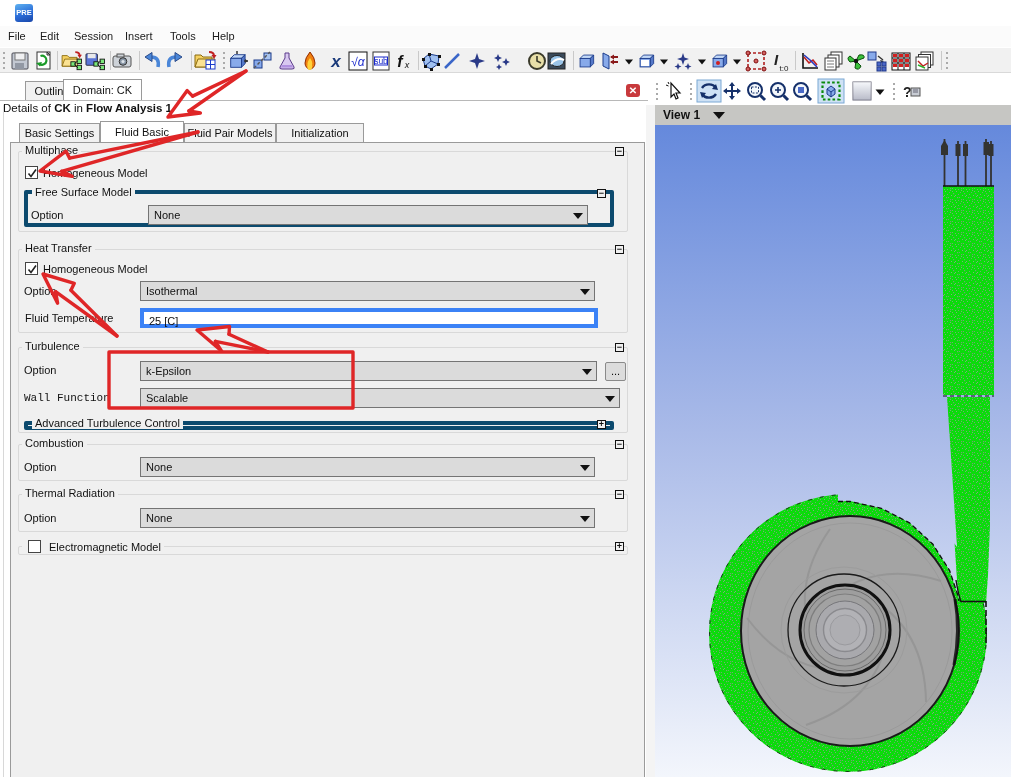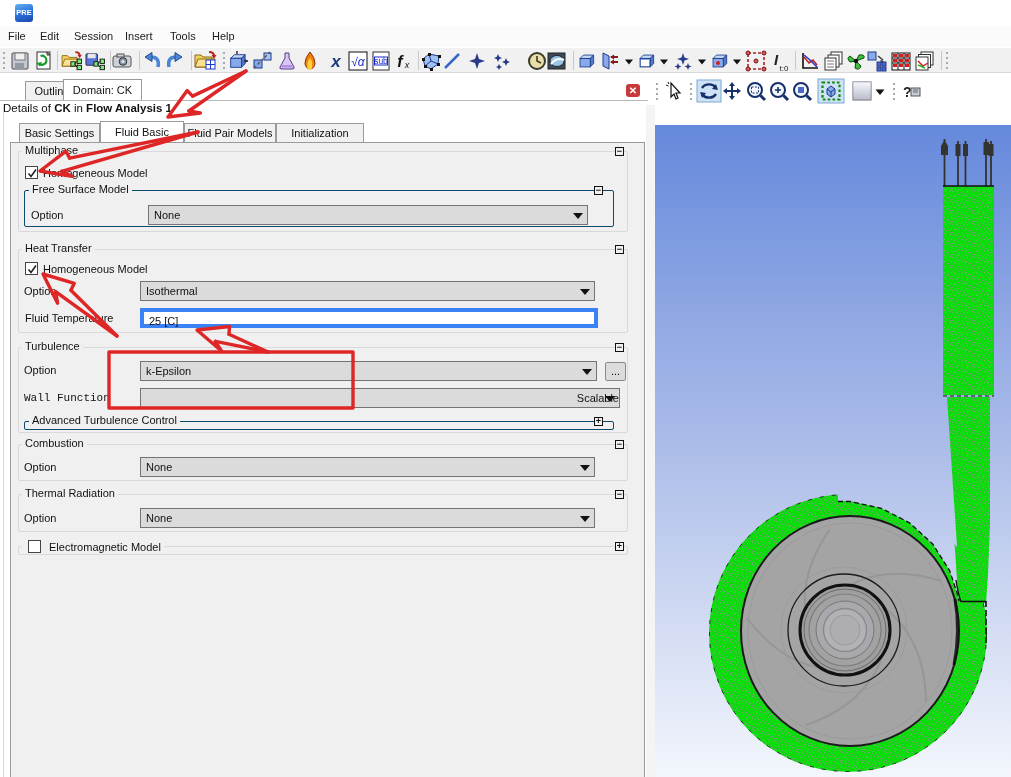--- a/index.html
+++ b/index.html
@@ -25,21 +25,21 @@
 #closex{left:626px;top:84px;width:14px;height:13px;background:#c8393c;border-radius:3px;
  color:#fff;font-size:10px;font-weight:bold;text-align:center;line-height:13px;}
 #details{left:3px;top:102px;font-size:11.5px;color:#111;}
 .stab{position:absolute;top:123px;height:19px;background:#f1f1f1;border:1px solid #9a9a9a;
  border-bottom:none;font-size:11px;color:#111;text-align:center;line-height:19px;}
 #stab2{top:121px;height:21px;background:#fff;line-height:21px;z-index:3;}
 #formbox{left:10px;top:142px;width:635px;height:640px;background:#f0f0f0;
  border:1px solid #9a9a9a;font-size:11px;color:#111;}
 #vline{left:3px;top:105px;width:1px;height:672px;background:#d8d8d8;}
 .grp{position:absolute;border:1px solid #d9d9d9;border-radius:2px;left:7px;width:610px;}
-.grp2{position:absolute;border:1px solid #0c4a6e;border-radius:2px;}
+.grp2{position:absolute;border:4px solid #0c4a6e;border-radius:2px;}
 .leg{position:absolute;top:-8px;left:9px;background:#f0f0f0;padding:0 4px;white-space:nowrap;}
 .exp{position:absolute;top:-5px;width:9px;height:9px;background:#f0f0f0;border:1px solid #111;
  font-size:9px;line-height:7px;text-align:center;font-weight:bold;}
 .cb{position:absolute;width:13px;height:13px;background:#fff;border:1px solid #444;}
 .cb svg{position:absolute;left:0px;top:0px;}
 .lbl{position:absolute;white-space:nowrap;}
 .dd{position:absolute;height:20px;background:#dbdbdb;border:1px solid #747474;line-height:18px;
  padding-left:5px;}
 .dd .ar{position:absolute;right:4px;top:7px;width:0;height:0;border-left:5px solid transparent;
  border-right:5px solid transparent;border-top:6px solid #111;}
@@ -438,21 +438,21 @@
   <div class="txt" style="left:129px;top:165px;width:458px;">25 [C]</div>
 
   <div class="grp" style="top:204px;height:86px;">
     <div class="leg" style="left:3px;padding:0 3px;">Turbulence</div>
     <div class="exp" style="left:596px;">−</div>
   </div>
   <div class="lbl" style="left:13px;top:221px;">Option</div>
   <div class="dd" style="left:129px;top:218px;width:457px;">k-Epsilon<span class="ar"></span></div>
   <div class="lbl" style="left:594px;top:219px;width:21px;height:19px;background:#dcdcdc;border:1px solid #8a8a8a;border-radius:2px;text-align:center;line-height:16px;">...</div>
   <div class="lbl" style="left:13px;top:249px;font-family:Liberation Mono, monospace;">Wall Function</div>
-  <div class="dd" style="left:129px;top:245px;width:480px;text-align:right;">Scalable<span class="ar"></span></div>
+  <div class="dd" style="left:129px;top:245px;width:480px;">Scalable<span class="ar"></span></div>
   <div class="grp2" style="left:13px;top:278px;width:590px;height:9px;">
     <div class="leg" style="left:4px;padding:0 3px;">Advanced Turbulence Control</div>
     <div class="exp" style="left:569px;">+</div>
   </div>
 
   <div class="grp" style="top:301px;height:37px;">
     <div class="leg" style="left:3px;padding:0 3px;">Combustion</div>
     <div class="exp" style="left:596px;">−</div>
   </div>
   <div class="lbl" style="left:13px;top:318px;">Option</div>
@@ -466,20 +466,23 @@
   <div class="dd" style="left:129px;top:365px;width:455px;">None<span class="ar"></span></div>
 
   <div class="grp" style="top:403px;height:9px;">
     <div class="leg" style="left:3px;padding:0 14px;">&nbsp;</div>
     <div class="exp" style="left:596px;">+</div>
   </div>
   <div class="cb" style="left:17px;top:397px;"></div>
   <div class="lbl" style="left:35px;top:398px;background:#f0f0f0;padding:0 3px;">Electromagnetic Model</div>
  </div>
  <div id="gutter" class="abs"></div>
+ <div id="viewbar" class="abs"><span style="margin-left:8px">View 1</span>
+   <span style="display:inline-block;margin-left:10px;width:0;height:0;border-left:6px solid transparent;border-right:6px solid transparent;border-top:7px solid #111;"></span>
+ </div>
  <div id="viewport" class="abs">
       <svg width="356" height="652">
   <defs>
    <pattern id="mesh" width="11" height="11" patternUnits="userSpaceOnUse">
      <rect width="11" height="11" fill="#0bdb0b"></rect>
      <rect x="1" y="2" width="1.2" height="1.2" fill="#6da46d"></rect>
      <rect x="5" y="6" width="1.2" height="1.2" fill="#74a874"></rect>
      <rect x="8" y="1" width="1" height="1" fill="#6da46d"></rect>
      <rect x="3" y="9" width="1" height="1" fill="#78ac78"></rect>
      <rect x="9" y="8" width="1.2" height="1.2" fill="#6da46d"></rect>

